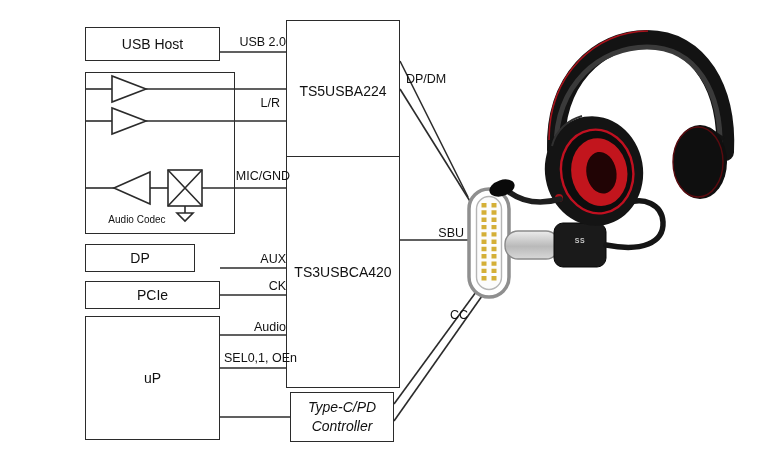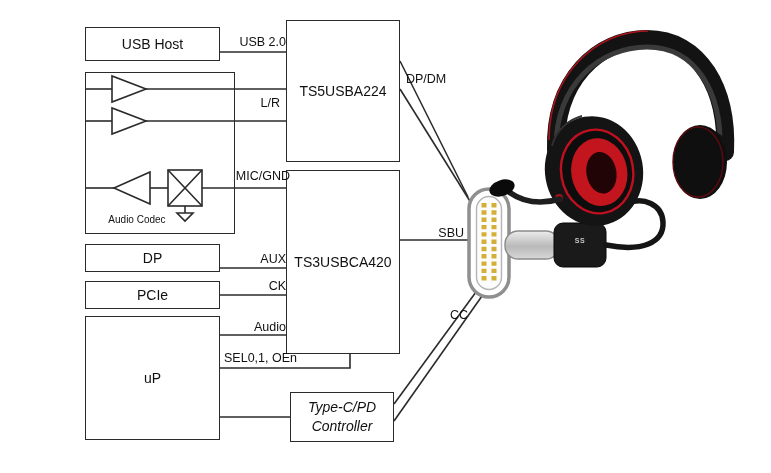--- a/index.html
+++ b/index.html
@@ -106,37 +106,37 @@
     </g>
   </svg>
 
   <div class="blk" style="left:85px;top:27px;width:135px;height:34px">
     <span>USB Host</span>
   </div>
 
   <div class="blk transparent" style="left:85px;top:72px;width:150px;height:162px"></div>
   <div class="codec-lbl" style="left:95px;top:214px;width:84px;text-align:center">Audio Codec</div>
 
-  <div class="blk" style="left:85px;top:244px;width:135px;height:28px">
+  <div class="blk" style="left:85px;top:244px;width:110px;height:28px">
     <span>DP</span>
   </div>
 
   <div class="blk" style="left:85px;top:316px;width:135px;height:124px">
     <span>uP</span>
   </div>
 
   <div class="blk" style="left:85px;top:281px;width:135px;height:28px">
     <span>PCIe</span>
   </div>
 
   <div class="blk" style="left:286px;top:20px;width:114px;height:142px">
     <span>TS5USBA224</span>
   </div>
 
-  <div class="blk" style="left:286px;top:170px;width:114px;height:184px">
+  <div class="blk" style="left:286px;top:156px;width:114px;height:232px">
     <span>TS3USBCA420</span>
   </div>
 
   <div class="blk pdbox" style="left:290px;top:392px;width:104px;height:50px">
     <span>Type-C/PD</span>
     <span>Controller</span>
   </div>
 
   <div class="lbl center" style="left:220px;top:35px;width:66px">USB 2.0</div>
   <div class="lbl center" style="left:220px;top:96px;width:60px">L/R</div>

